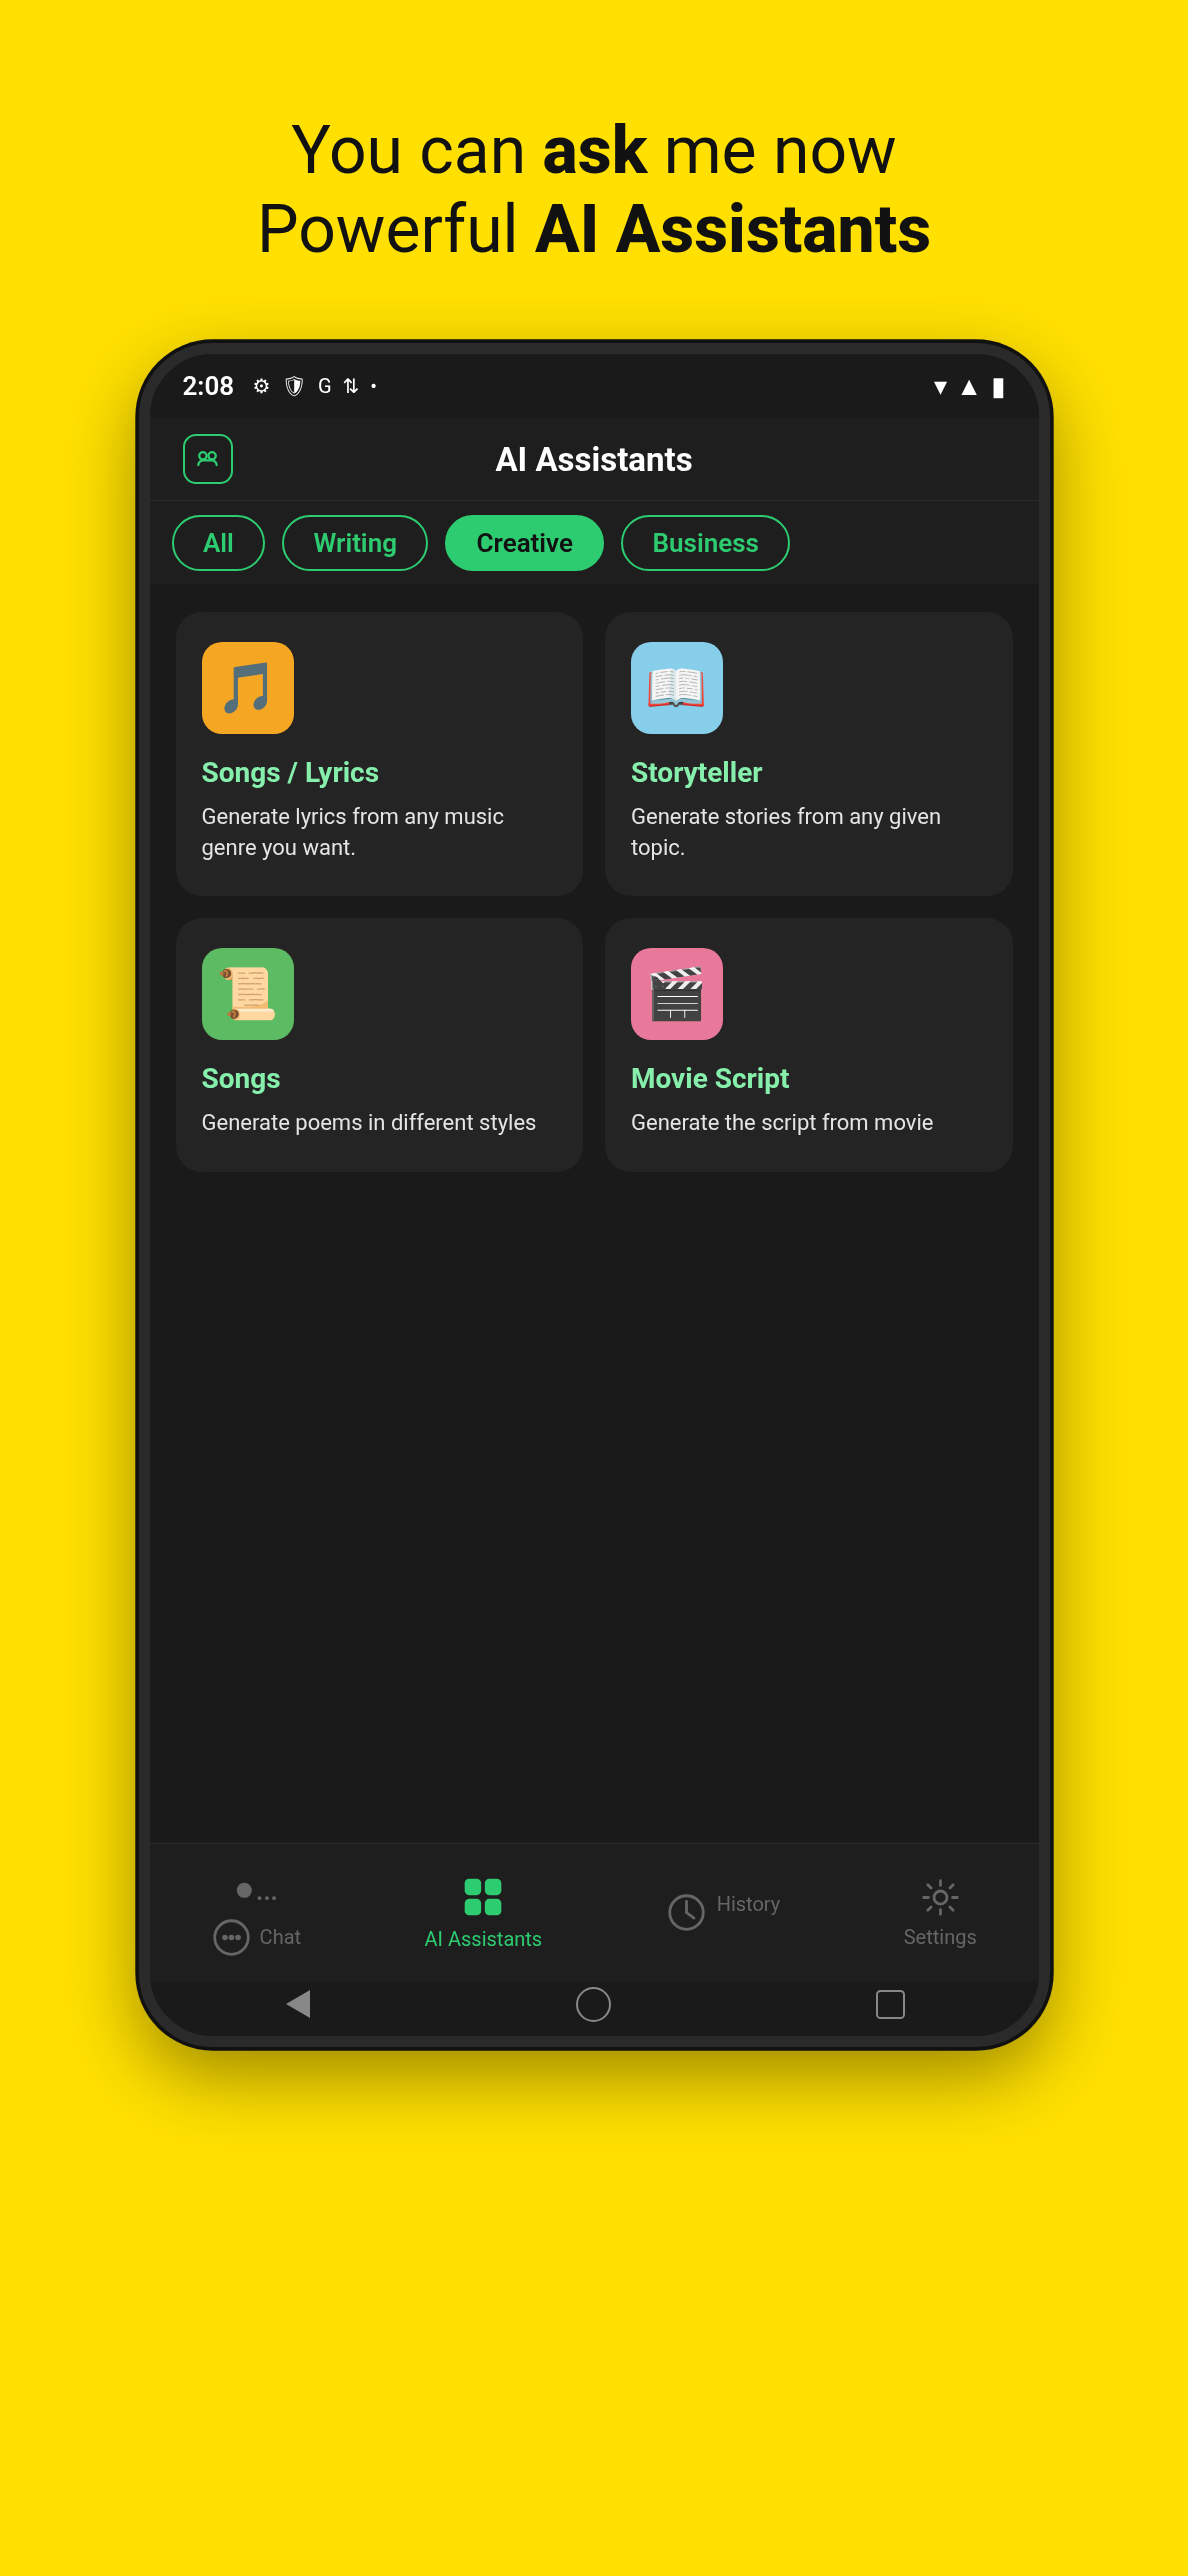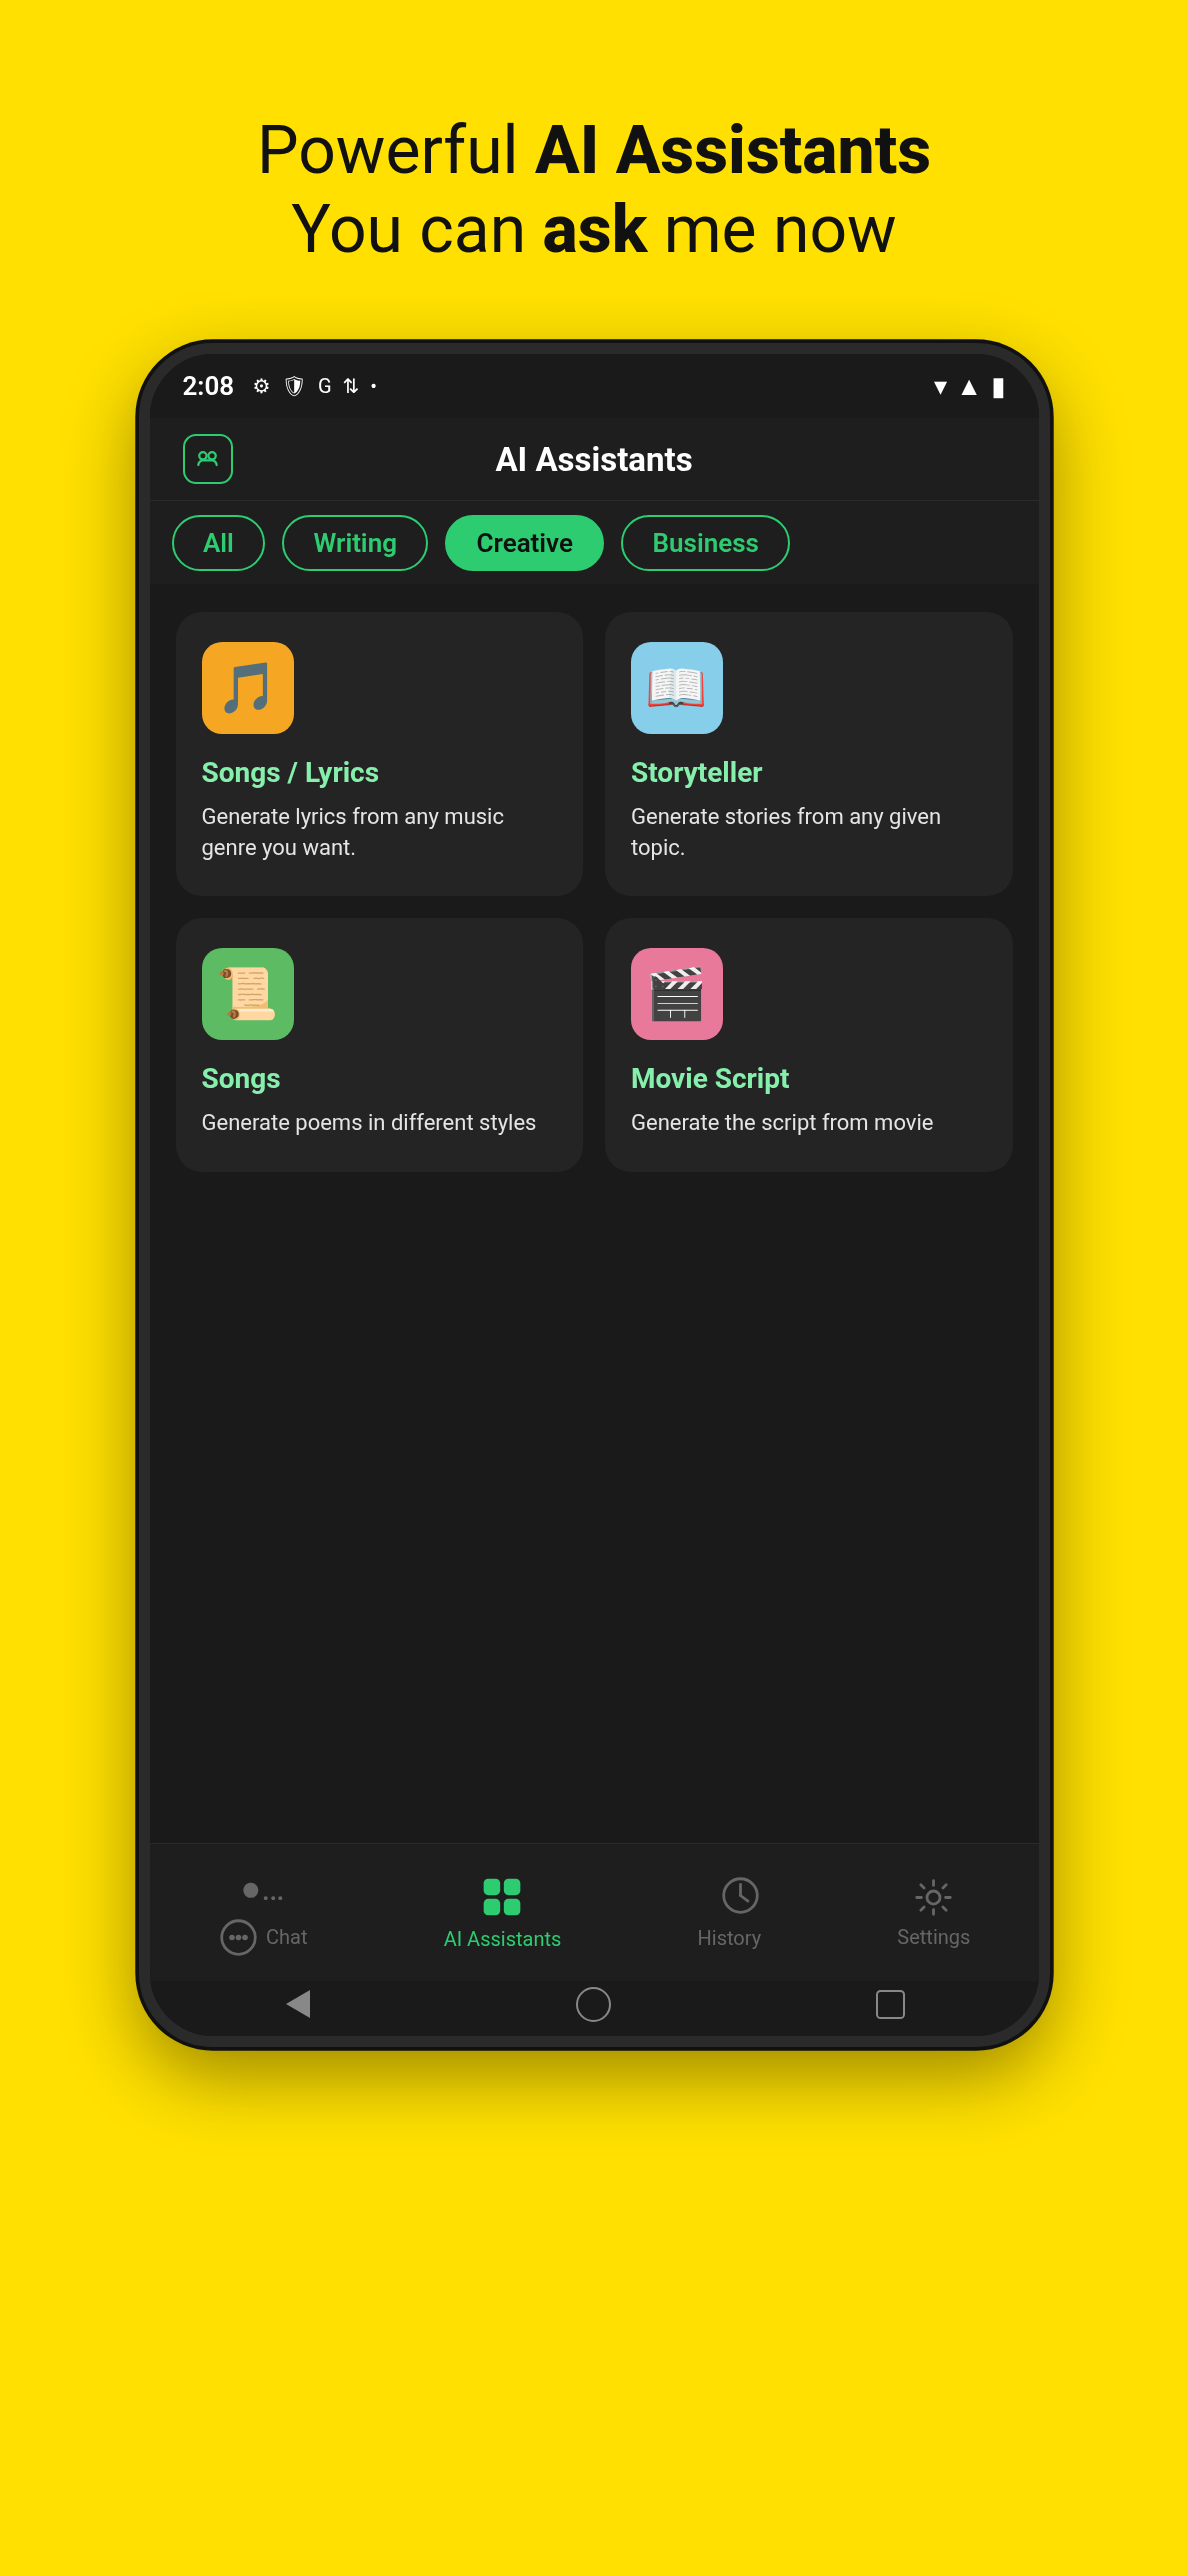--- a/index.html
+++ b/index.html
@@ -241,24 +241,24 @@
       height: 29.5px;
       border: 2.8px solid #888;
       border-radius: 4.6px;
     }
   </style>
 </head>
 <body>
 
 <div class="hero-text">
   <div>
+    <span class="normal">You can </span><span class="bold">ask</span><span class="normal"> me now</span>
+  </div>
+  <div>
     <span class="normal">Powerful </span><span class="bold">AI Assistants</span>
-  </div>
-  <div>
-    <span class="normal">You can </span><span class="bold">ask</span><span class="normal"> me now</span>
   </div>
 </div>
 
 <div class="phone-wrapper">
 
   <div class="status-bar">
     <span class="status-time">2:08</span>
     <div class="status-icons">
       <span class="status-icon-small">⚙</span>
       <span class="status-icon-small">🛡</span>
@@ -353,21 +353,21 @@
           <rect x="4" y="4" width="18" height="18" rx="5" fill="#2ecc71"></rect>
           <rect x="26" y="4" width="18" height="18" rx="5" fill="#2ecc71"></rect>
           <rect x="4" y="26" width="18" height="18" rx="5" fill="#2ecc71"></rect>
           <rect x="26" y="26" width="18" height="18" rx="5" fill="#2ecc71"></rect>
         </svg>
         <span class="nav-label active">AI Assistants</span>
       </div>
     </div>
 
     <div class="nav-item">
-      <div style="display:flex;flex-direction:column;align-items:flex-end;gap:10px">
+      <div style="display:flex;flex-direction:row;align-items:flex-start;gap:10px">
         <svg width="41" height="41" viewBox="0 0 44 44" fill="none">
           <circle cx="22" cy="22" r="18" stroke="#666" stroke-width="3"></circle>
           <line x1="22" y1="10" x2="22" y2="22" stroke="#666" stroke-width="3" stroke-linecap="round"></line>
           <line x1="22" y1="22" x2="30" y2="28" stroke="#666" stroke-width="3" stroke-linecap="round"></line>
         </svg>
         <span class="nav-label">History</span>
       </div>
     </div>
 
     <div class="nav-item">

